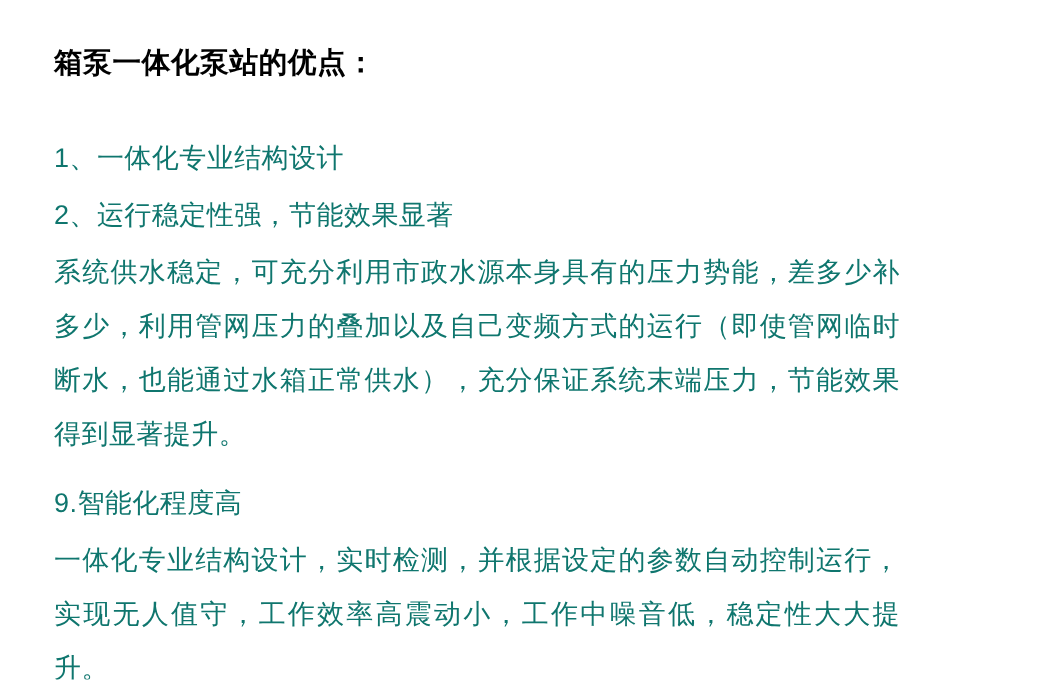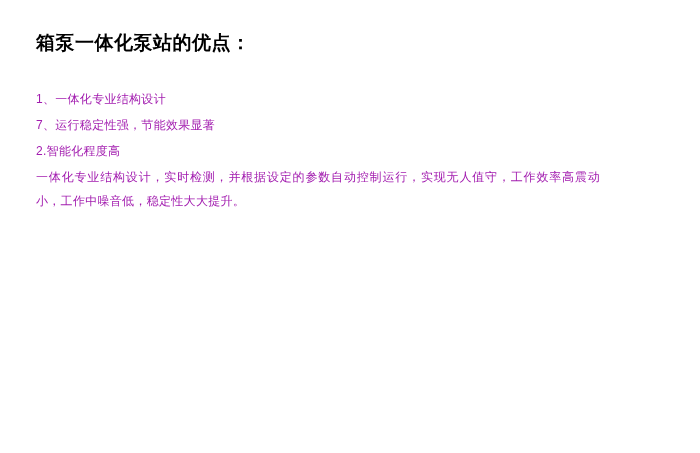--- a/index.html
+++ b/index.html
@@ -23,41 +23,42 @@
   }
   .doc-title {
     font-size: 19px;
     font-weight: bold;
     color: #000000;
     letter-spacing: 0.5px;
     margin: 0 0 30px 0;
     line-height: 1.4;
   }
   .para {
-    font-size: 12px;
+    font-size: 18px;
     line-height: 2.0;
-    color: #a21caf;
+    color: #0f766e;
     margin: 0 0 6px 0;
     text-align: justify;
     letter-spacing: 0.3px;
   }
   .heading-para {
     margin-bottom: 2px;
   }
   .body-para {
     margin-bottom: 10px;
   }
 </style>
 </head>
 <body>
 
 <div class="page">
 
   <h1 class="doc-title">箱泵一体化泵站的优点：</h1>
 
   <p class="para heading-para">1、一体化专业结构设计</p>
 
-  <p class="para heading-para">7、运行稳定性强，节能效果显著</p>
+  <p class="para heading-para">2、运行稳定性强，节能效果显著</p>
+  <p class="para body-para">系统供水稳定，可充分利用市政水源本身具有的压力势能，差多少补多少，利用管网压力的叠加以及自己变频方式的运行（即使管网临时断水，也能通过水箱正常供水），充分保证系统末端压力，节能效果得到显著提升。</p>
 
-  <p class="para heading-para">2.智能化程度高</p>
+  <p class="para heading-para">9.智能化程度高</p>
   <p class="para body-para">一体化专业结构设计，实时检测，并根据设定的参数自动控制运行，实现无人值守，工作效率高震动小，工作中噪音低，稳定性大大提升。</p>
 
 </div>
 
 </body></html>

